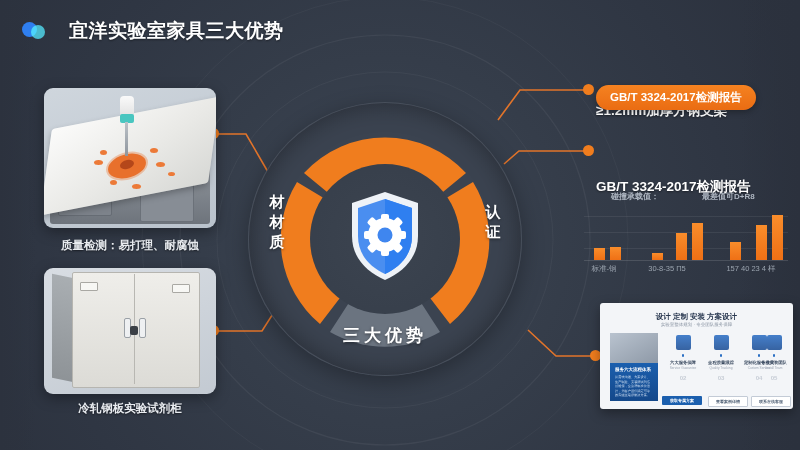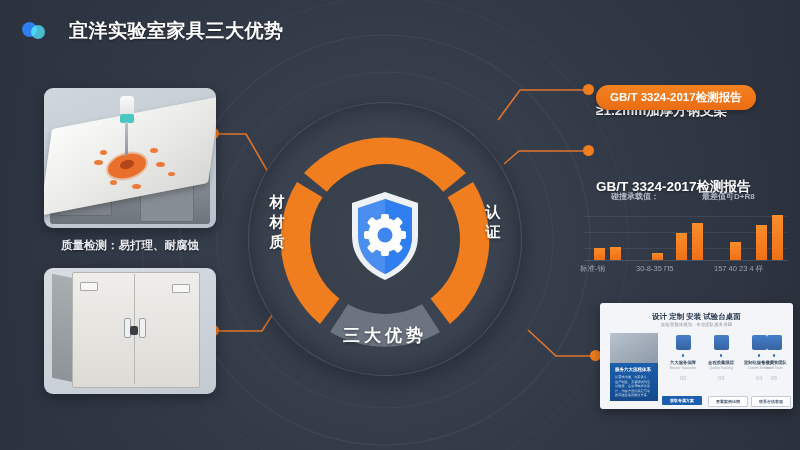--- a/index.html
+++ b/index.html
@@ -115,21 +115,21 @@
   #badge-2{left:596px;top:160px;}
 
   
   .chart{position:absolute;left:578px;top:190px;width:216px;height:86px;}
   .chart-title{position:absolute;color:#aeb6c1;font-size:8px;font-weight:bold;white-space:nowrap;}
   #chart-title-left{left:14px;top:1px;margin-left:19px;}
   #chart-title-right{left:124px;top:1px;text-align:right;}
   .gridline{position:absolute;left:6px;width:204px;height:1px;background:rgba(255,255,255,.07);}
   .bars{position:absolute;left:6px;top:14px;width:204px;height:56px;}
   .bar{position:absolute;bottom:0;background:linear-gradient(180deg,#f98d2b 0%,#ef7015 100%);width:11px;}
-  .xlab{position:absolute;color:#9aa3ae;font-size:7.5px;white-space:nowrap;}
+  .xlab{position:absolute;color:#9aa3ae;font-size:7.5px;white-space:nowrap;text-align:center;}
 
   
   .site{position:absolute;left:600px;top:303px;width:193px;height:106px;
     background:#f3f5f8;border-radius:3px;overflow:hidden;box-shadow:0 4px 12px rgba(0,0,0,.35);}
   .site-h1{position:absolute;left:0;top:9px;width:193px;text-align:center;
     color:#2b3a52;font-size:7.5px;font-weight:bold;}
   .site-h2{position:absolute;left:0;top:19px;width:193px;text-align:center;
     color:#8e98a6;font-size:4.5px;}
   .site-hero{position:absolute;left:10px;top:30px;width:48px;height:30px;
     background:linear-gradient(150deg,#b9c3cf 0%,#8e99a7 100%);}
@@ -209,20 +209,21 @@
   <div class="photo-card" id="photo-cabinet">
     <div class="cab-side"></div>
     <div class="cab-body"></div>
     <div class="cab-split"></div>
     <div class="cab-label" style="left:36px;top:14px;"></div>
     <div class="cab-label" style="left:128px;top:16px;"></div>
     <div class="cab-hdl" style="left:80px;top:50px;"></div>
     <div class="cab-hdl" style="left:95px;top:50px;"></div>
     <div class="cab-lock"></div>
   </div>
+  <div class="cap" id="cap-cabinet">冷轧钢板实验试剂柜</div>
 
   <div class="ring-wrap">
     <div class="ring-outer"></div>
 
     <svg class="ring-svg" viewBox="0 0 274 274">
 
       <path d="M 56 71 A 110 110 0 0 1 218 71 L 184 99 A 67 67 0 0 0 90 99 Z" fill="#f07d1e" stroke="none" stroke-linejoin="round" style="filter:none"></path>
 
       <path d="M 49 80 A 110 110 0 0 0 72 222 L 98 188 A 67 67 0 0 1 84 101 Z" fill="#f07d1e"></path>
 
@@ -278,21 +279,21 @@
         <div class="bar" style="left: 146px; height: 18.48px;"></div>
         <div class="bar" style="left: 172px; height: 34.72px;"></div>
         <div class="bar" style="left: 188px; height: 44.8px;"></div>
       </div>
     <div class="xlab" style="left:2px;top:74px;width:48px;">标准-钢</div>
     <div class="xlab" style="left:58px;top:74px;width:62px;">30-8-35 Π5</div>
     <div class="xlab" style="left:136px;top:74px;width:74px;">157 40 23 4 样</div>
   </div>
 
   <div class="site">
-    <div class="site-h1">设计 定制 安装 试验台桌面</div>
+    <div class="site-h1">设计 定制 安装 方案设计</div>
     <div class="site-h2">实验室整体规划 · 专业团队服务保障</div>
     <div class="site-hero"></div>
     <div class="site-heroblue">
       <div class="t">服务六大流程体系</div>
       <div class="b">从需求沟通、方案设计、生产制造、安装调试到售后维保，全流程标准化管控，为客户提供稳定可靠的实验室建设解决方案。</div>
     </div>
 
     <div class="feat" style="left:66px;top:32px;">
       <div class="ic"></div>
       <div class="dt"></div>

